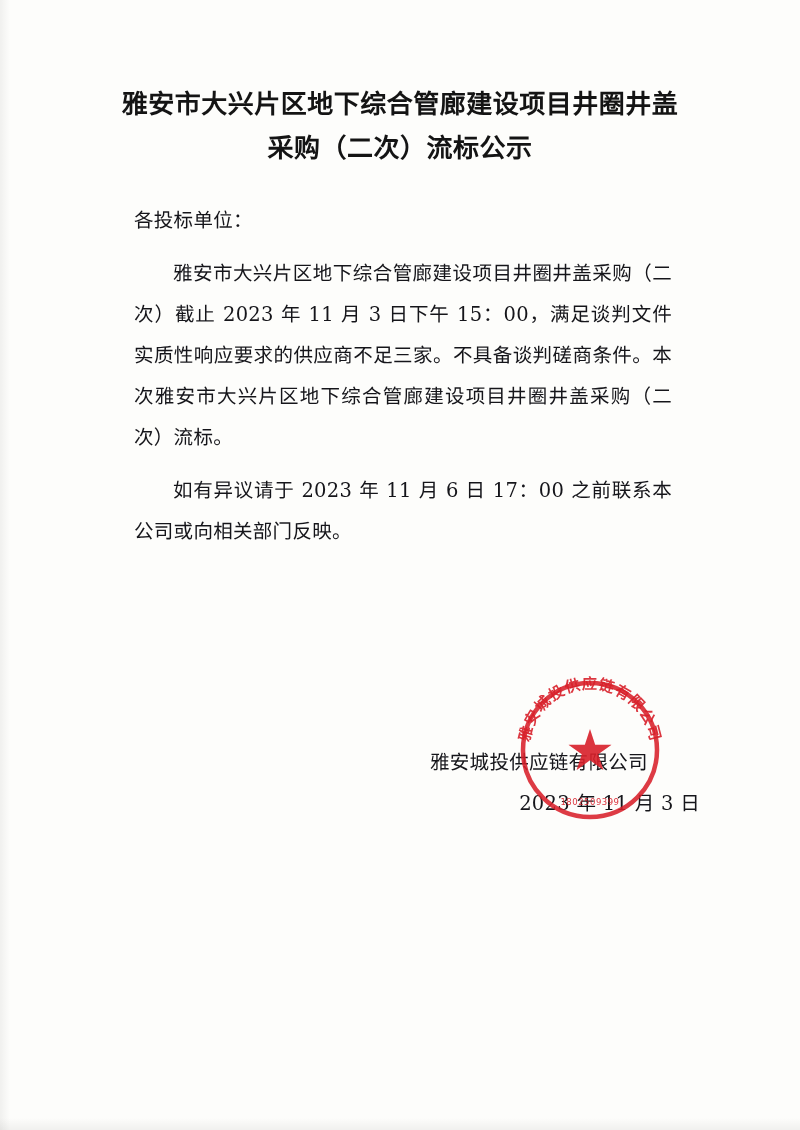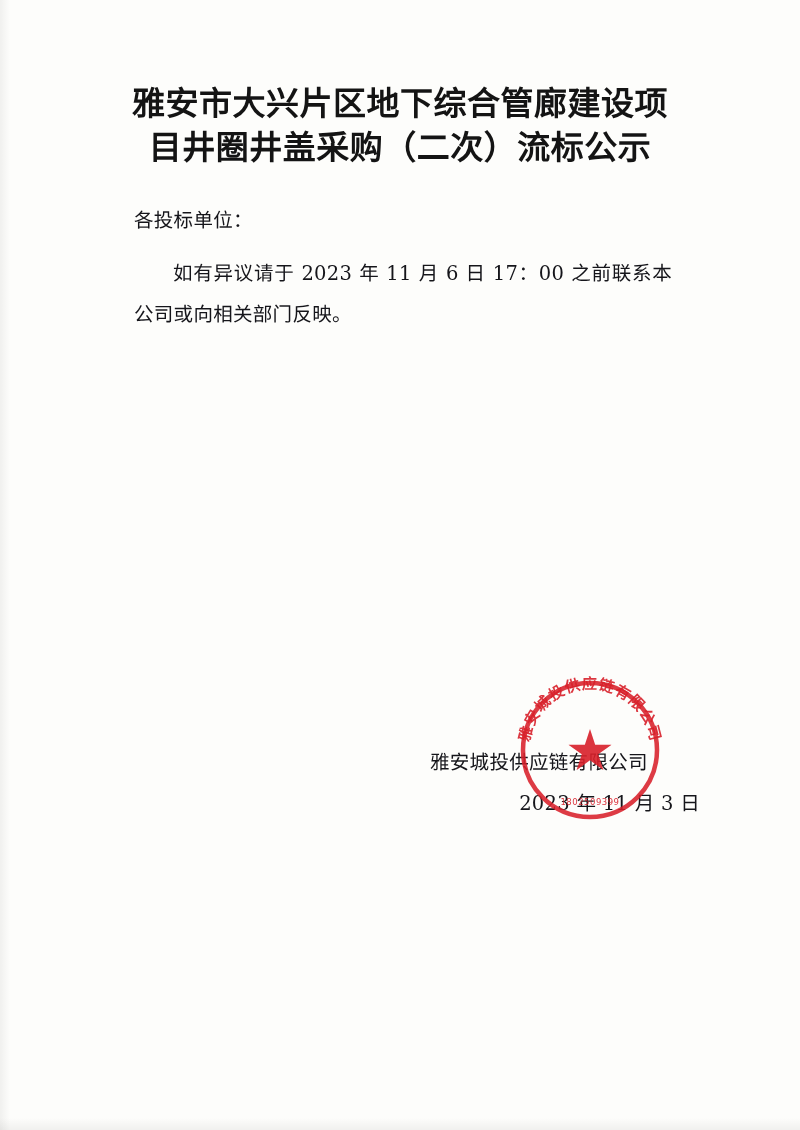--- a/index.html
+++ b/index.html
@@ -27,21 +27,21 @@
   }
 
   .doc-title {
     position: absolute;
     left: 120px;
     top: 82px;
     width: 560px;
     text-align: center;
     font-family: "DejaVu Serif", "Liberation Serif", serif;
     font-weight: bold;
-    font-size: 33px;
+    font-size: 26px;
     line-height: 44px;
     letter-spacing: 0.5px;
     color: #141414;
   }
 
   .body-block {
     position: absolute;
     left: 122px;
     top: 188px;
     width: 562px;
@@ -126,20 +126,21 @@
 
   <div class="scan-edge-left"></div>
   <div class="scan-edge-bottom"></div>
 
   <div class="doc-title">雅安市大兴片区地下综合管廊建设项目井圈井盖采购（二次）流标公示</div>
 
   <div class="body-block">
 
     <p class="para">各投标单位：</p>
 
+    <p class="para indent">雅安市大兴片区地下综合管廊建设项目井圈井盖采购（二次）截止 2023 年 11 月 3 日下午 15：00，满足谈判文件实质性响应要求的供应商不足三家。不具备谈判磋商条件。本次雅安市大兴片区地下综合管廊建设项目井圈井盖采购（二次）流标。</p>
 
     <p class="para indent">如有异议请于 2023 年 11 月 6 日 17：00 之前联系本公司或向相关部门反映。</p>
 
 
   </div>
 
   <div class="sign-block">
     <div class="sign-line">雅安城投供应链有限公司</div>
     <div class="sign-line sign-date">2023 年 11 月 3 日</div>
   </div>

